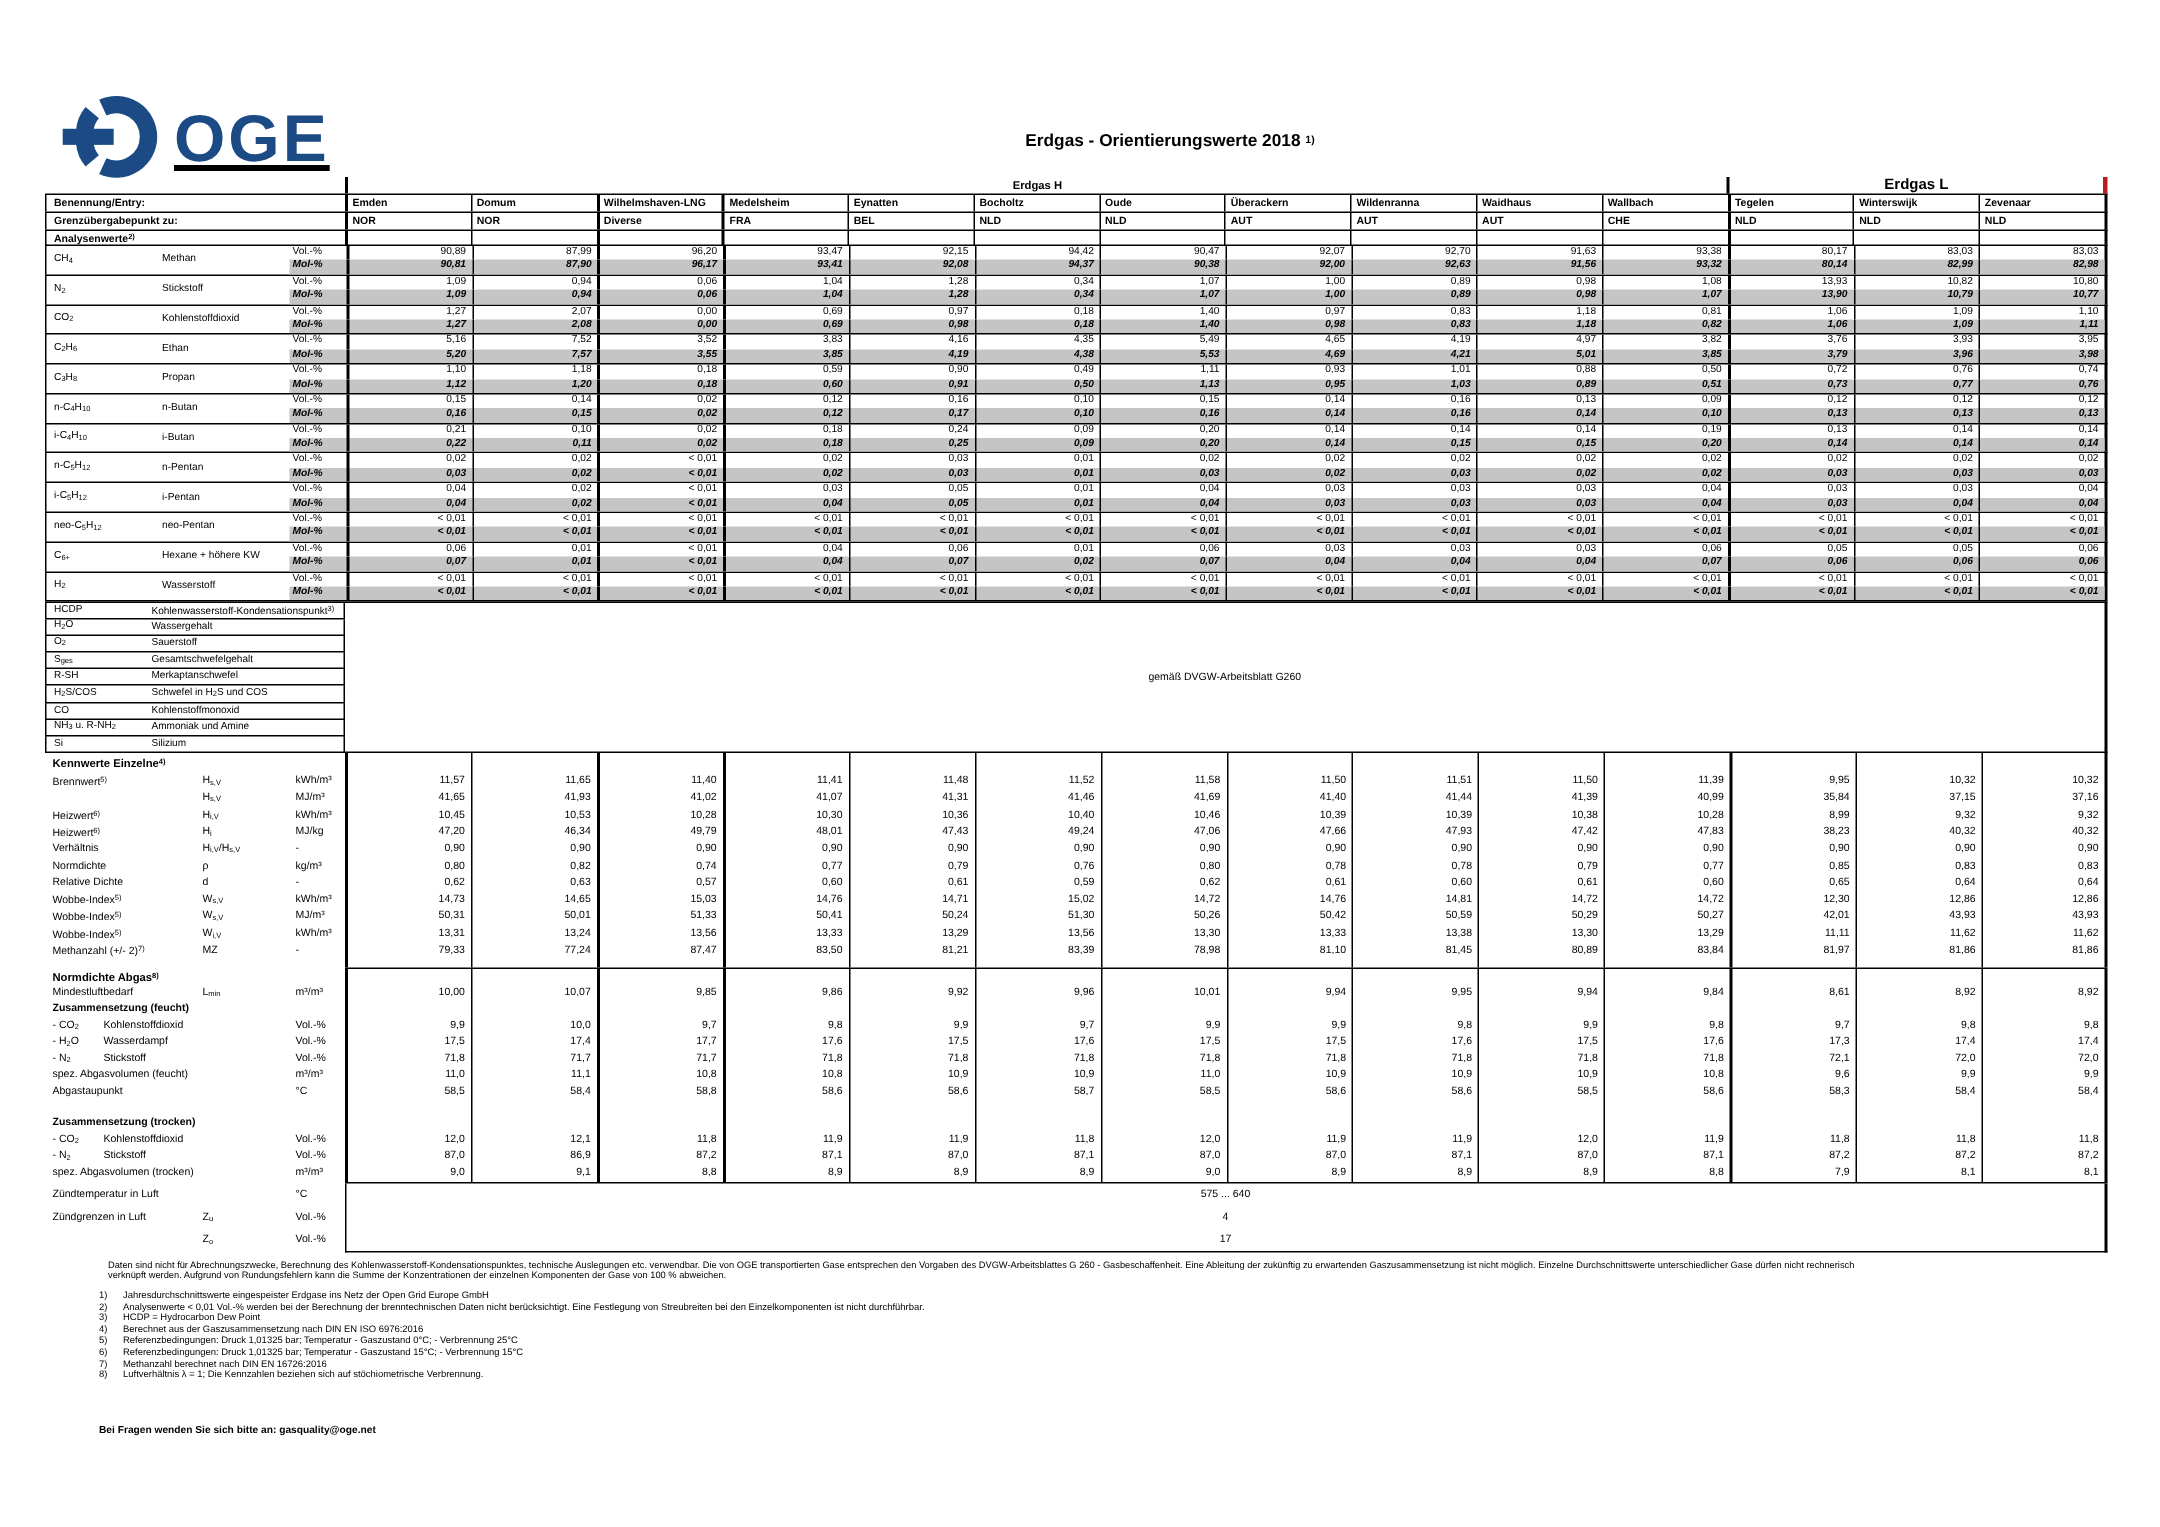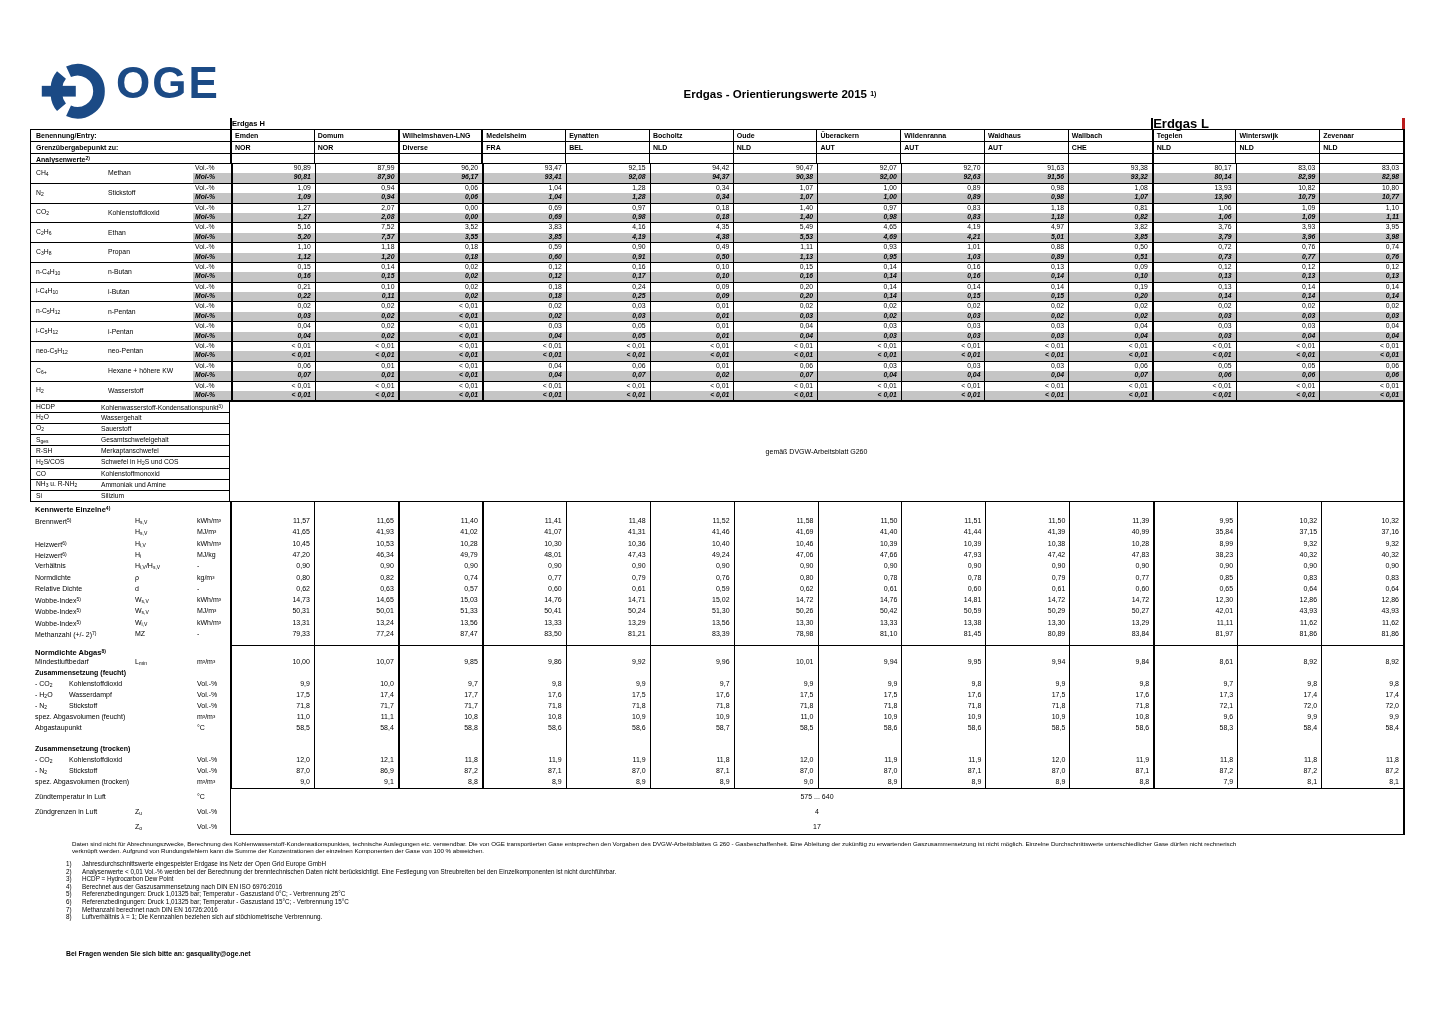--- a/index.html
+++ b/index.html
@@ -1,32 +1,32 @@
 <!DOCTYPE html>
 <html><head>
 <meta charset="utf-8">
 <style>
   * { margin:0; padding:0; box-sizing:border-box; }
   body { background:#888; font-family:"Liberation Sans", sans-serif; }
   .page { position:relative; width:1440px; height:1018px; background:#fff; overflow:hidden; color:#000; }
 
   
-  .logo { position:absolute; left:40px; top:58px; display:flex; align-items:flex-start; }
+  .logo { position:absolute; left:40px; top:58px; display:flex; align-items:center;text-decoration:underline; }
   .logo-text { font-size:44px; font-weight:bold; color:#1b4a85; letter-spacing:2px; margin-left:8px; }
 
   
   .title { position:absolute; left:780px; top:88px; transform:translateX(-50%); font-size:11.5px; font-weight:bold; white-space:nowrap; }
   .title sup { font-size:7px; }
 
   
   .tbl { position:absolute; left:30px; top:118px; width:1375px; font-size:7px; }
   .grow, .hrow, .secrow { display:grid; grid-template-columns:200px repeat(14,1fr); }
   .grow { height:11px; line-height:11px; }
-  .grow .gh { grid-column:2 / span 11; text-align:left; font-weight:bold; font-size:7.5px; border-left:2px solid #000; border-right:2px solid #000; }
-  .grow .gl { grid-column:span 3; text-align:left; font-weight:bold; font-size:13px; border-right:3px solid #b91c1c; }
+  .grow .gh { grid-column:2 / span 11; text-align:center; font-weight:bold; font-size:7.5px; border-left:2px solid #000; border-right:2px solid #000; }
+  .grow .gl { grid-column:span 3; text-align:center; font-weight:bold; font-size:10px; border-right:3px solid #b91c1c; }
   .hrow { height:12px; line-height:11px; font-weight:bold; border-top:1px solid #000; }
   .hrow .lab, .secrow .lab { padding-left:5px; border-left:1px solid #000; }
   .dcell { border-left:1px solid #000; }
   .hv { border-left-width:2px !important; }
   .hrow .dcell { padding-left:3px; overflow:hidden; white-space:nowrap; }
   .hrow, .secrow, .ablock { border-right:2px solid #000; }
   .secrow { height:10px; line-height:9px; border-top:1px solid #000; }
   .secrow .lab { font-weight:bold; }
   sup { font-size:5px; vertical-align:2px; }
   sub { font-size:5px; vertical-align:-1px; }
@@ -95,21 +95,21 @@
         <path d="M 31.9 11.2 A 24 24 0 1 1 31.9 54.8"></path>
         <path d="M 18.4 28.8 A 24 24 0 0 1 24.0 15.0"></path>
         <path d="M 24.0 51.0 A 24 24 0 0 1 18.4 37.2"></path>
       </g>
       <rect x="2" y="27" width="38" height="12" fill="#1b4a85"></rect>
     </svg>
     <span class="logo-text">OGE</span>
   </div>
 
   <div class="title">
-    <span>Erdgas - Orientierungswerte 2015</span> <sup>1)</sup>
+    <span>Erdgas - Orientierungswerte 2018</span> <sup>1)</sup>
   </div>
 
   <div class="tbl">
 
     <div class="grow">
       <div></div>
       <div class="gh">Erdgas H</div>
       <div class="gl">Erdgas L</div>
     </div>
 

